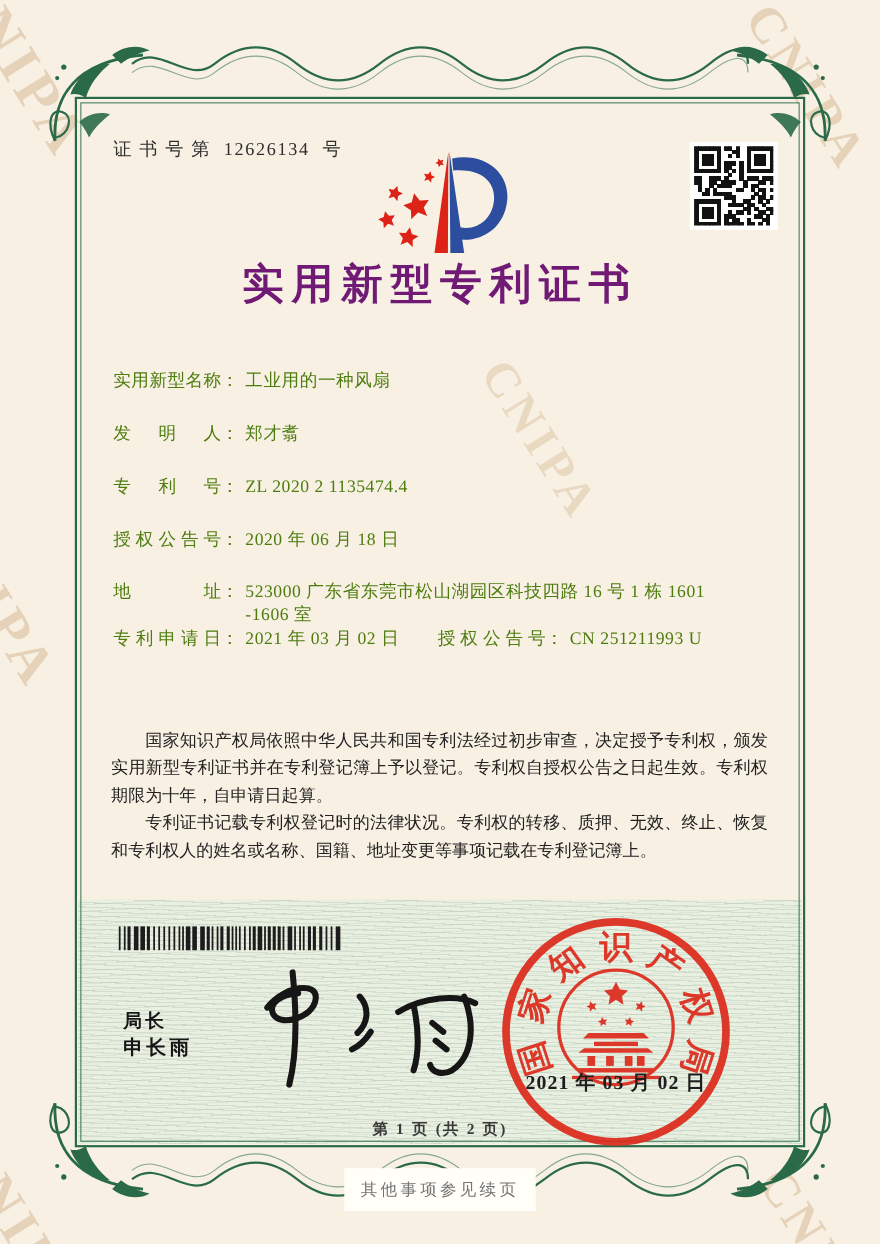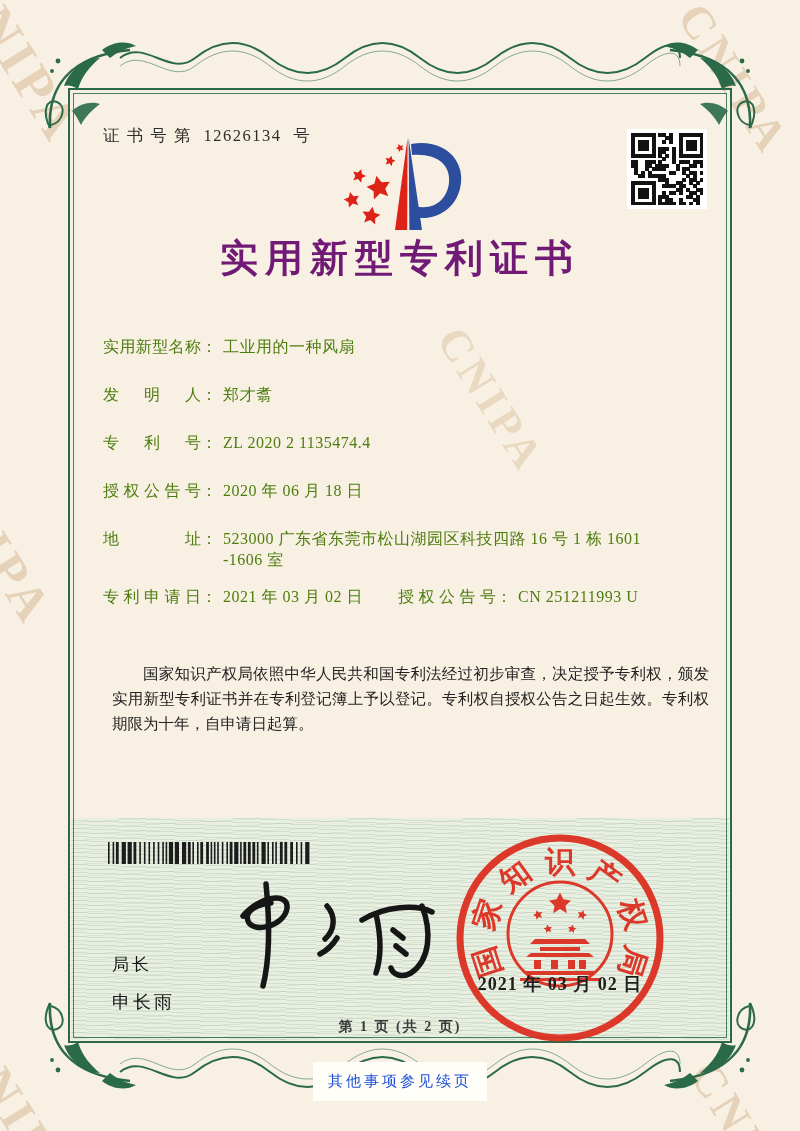--- a/index.html
+++ b/index.html
@@ -44,44 +44,44 @@
   .logo{position:absolute;left:338px;top:126px;}
   .qrbox{position:absolute;left:627px;top:129px;width:80px;height:80px;background:#ffffff;
          display:flex;align-items:center;justify-content:center;}
   .title{
     position:absolute;left:0;top:233px;width:800px;text-align:center;
     font-size:38px;font-weight:700;letter-spacing:7px;color:#701a75;
   }
   
   .fields{position:absolute;left:103px;top:336px;width:606px;font-size:16px;color:#4d7c0f;}
   .frow{position:relative;line-height:21px;margin-bottom:27px;}
-  .frow.addr-row{margin-bottom:16px;}
+  .frow.addr-row{margin-bottom:0;}
   .flabel{display:inline-block;width:98px;text-align:justify;text-align-last:justify;vertical-align:top;}
   .fcolon{margin-right:6px;}
   .fvalue{letter-spacing:.5px;}
   .fvalue.addr{display:inline-block;width:420px;word-break:break-all;vertical-align:top;}
   .gpair2{position:absolute;left:295px;top:0;}
   
-  .paras{position:absolute;left:112px;top:661px;width:597px;font-size:15.5px;
+  .paras{position:absolute;left:101px;top:661px;width:597px;font-size:15.5px;
          line-height:25px;text-align:justify;color:#222;}
   .paras p{margin:0;text-indent:2em;}
   
   .barcode{position:absolute;left:107px;top:842px;}
-  .officer{position:absolute;left:112px;top:953px;font-family:"Liberation Sans","DejaVu Sans",sans-serif;
-           font-weight:400;color:#161616;}
+  .officer{position:absolute;left:112px;top:917px;font-family:"Liberation Sans","DejaVu Sans",sans-serif;
+           font-weight:700;color:#161616;}
   .officer .otitle{font-size:17px;letter-spacing:3px;}
-  .officer .oname{font-size:18px;letter-spacing:3px;margin-top:14px;}
+  .officer .oname{font-size:18px;letter-spacing:3px;}
   .sig{position:absolute;left:213px;top:876px;}
   .seal{position:absolute;left:450px;top:828px;}
   .seal-date{position:absolute;left:450px;top:972px;width:220px;text-align:center;
              font-size:18px;font-weight:600;letter-spacing:1px;color:#1d1d1d;}
   .page-info{position:absolute;left:0;top:1018px;width:800px;text-align:center;
              font-size:14px;letter-spacing:2px;color:#3a3a3a;font-weight:bold;}
   .note{position:absolute;left:50%;transform:translateX(-50%);top:1062px;
-        background:#fffef9;padding:10px 15px;font-size:15px;letter-spacing:3px;color:#1d4ed8;}
+        background:#fffef9;padding:10px 15px;font-size:15px;letter-spacing:3px;color:#737373;}
 </style>
 </head>
 <body>
 
 <div class="page">
 
   <div id="wm-layer">
       <span class="wm w1">CNIPA</span>
       <span class="wm w2">CNIPA</span>
       <span class="wm w3">CNIPA</span>
@@ -373,20 +373,21 @@
       <div class="frow"><span class="flabel">实用新型名称</span><span class="fcolon">：</span><span class="fvalue">工业用的一种风扇</span></div>
       <div class="frow"><span class="flabel">发明人</span><span class="fcolon">：</span><span class="fvalue">郑才翥</span></div>
       <div class="frow"><span class="flabel">专利号</span><span class="fcolon">：</span><span class="fvalue">ZL 2020 2 1135474.4</span></div>
       <div class="frow"><span class="flabel">授权公告号</span><span class="fcolon">：</span><span class="fvalue">2020 年 06 月 18 日</span></div>
       <div class="frow addr-row"><span class="flabel">地址</span><span class="fcolon">：</span><span class="fvalue addr">523000 广东省东莞市松山湖园区科技四路 16 号 1 栋 1601-1606 室</span></div>
       <div class="frow"><span class="flabel">专利申请日</span><span class="fcolon">：</span><span class="fvalue">2021 年 03 月 02 日</span><span class="gpair2"><span class="flabel">授权公告号</span><span class="fcolon">：</span><span class="fvalue">CN 251211993 U</span></span></div>
     </div>
 
   <div class="paras">
     <p>国家知识产权局依照中华人民共和国专利法经过初步审查，决定授予专利权，颁发实用新型专利证书并在专利登记簿上予以登记。专利权自授权公告之日起生效。专利权期限为十年，自申请日起算。</p>
+    <p>专利证书记载专利权登记时的法律状况。专利权的转移、质押、无效、终止、恢复和专利权人的姓名或名称、国籍、地址变更等事项记载在专利登记簿上。</p>
   </div>
 
   <svg id="barcode" class="barcode" width="206" height="22" viewBox="0 0 206 22">
       <rect x="1.0" y="0" width="1.6" height="22" fill="#1c1c1c"></rect>
       <rect x="5.6" y="0" width="1.6" height="22" fill="#1c1c1c"></rect>
       <rect x="8.9" y="0" width="2.8" height="22" fill="#1c1c1c"></rect>
       <rect x="14.7" y="0" width="4.2" height="22" fill="#1c1c1c"></rect>
       <rect x="20.6" y="0" width="4.2" height="22" fill="#1c1c1c"></rect>
       <rect x="26.5" y="0" width="2.8" height="22" fill="#1c1c1c"></rect>
       <rect x="32.3" y="0" width="1.6" height="22" fill="#1c1c1c"></rect>

